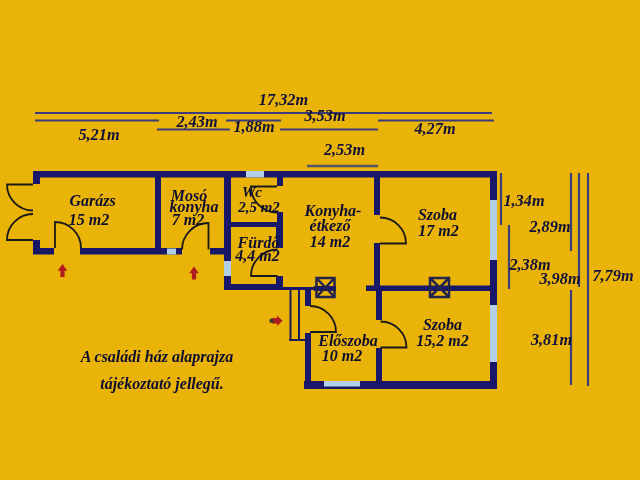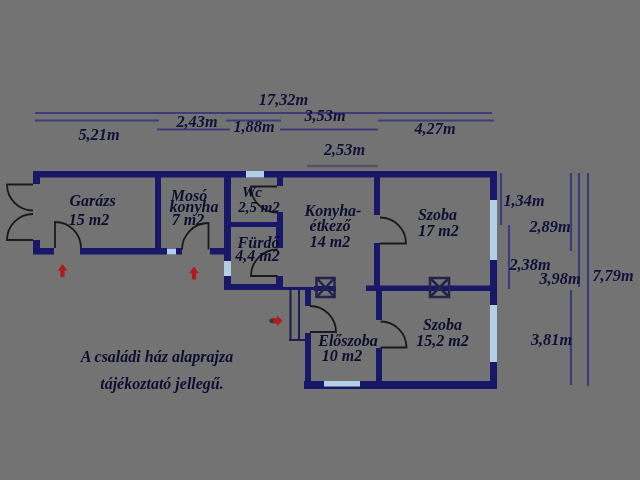--- a/index.html
+++ b/index.html
@@ -1,16 +1,16 @@
 <!DOCTYPE html>
 <html><head>
 <meta charset="utf-8">
 <style>
 html,body{margin:0;padding:0;background:#ffffff;}
-#c{position:relative;width:640px;height:480px;background:#737373;overflow:hidden;}
+#c{position:relative;width:640px;height:480px;background:#eab308;overflow:hidden;}
 svg{position:absolute;left:0;top:0;}
 .lbl{font-family:"Liberation Serif",serif;font-style:italic;font-weight:bold;fill:#0d0d30;}
 .dim{font-family:"Liberation Serif",serif;font-style:italic;font-weight:bold;fill:#10103a;}
 </style>
 </head>
 <body>
 <div id="c">
 <svg width="640" height="480" viewBox="0 0 640 480">
 
 <g stroke="#3c3c78" stroke-width="2.2" fill="none">

